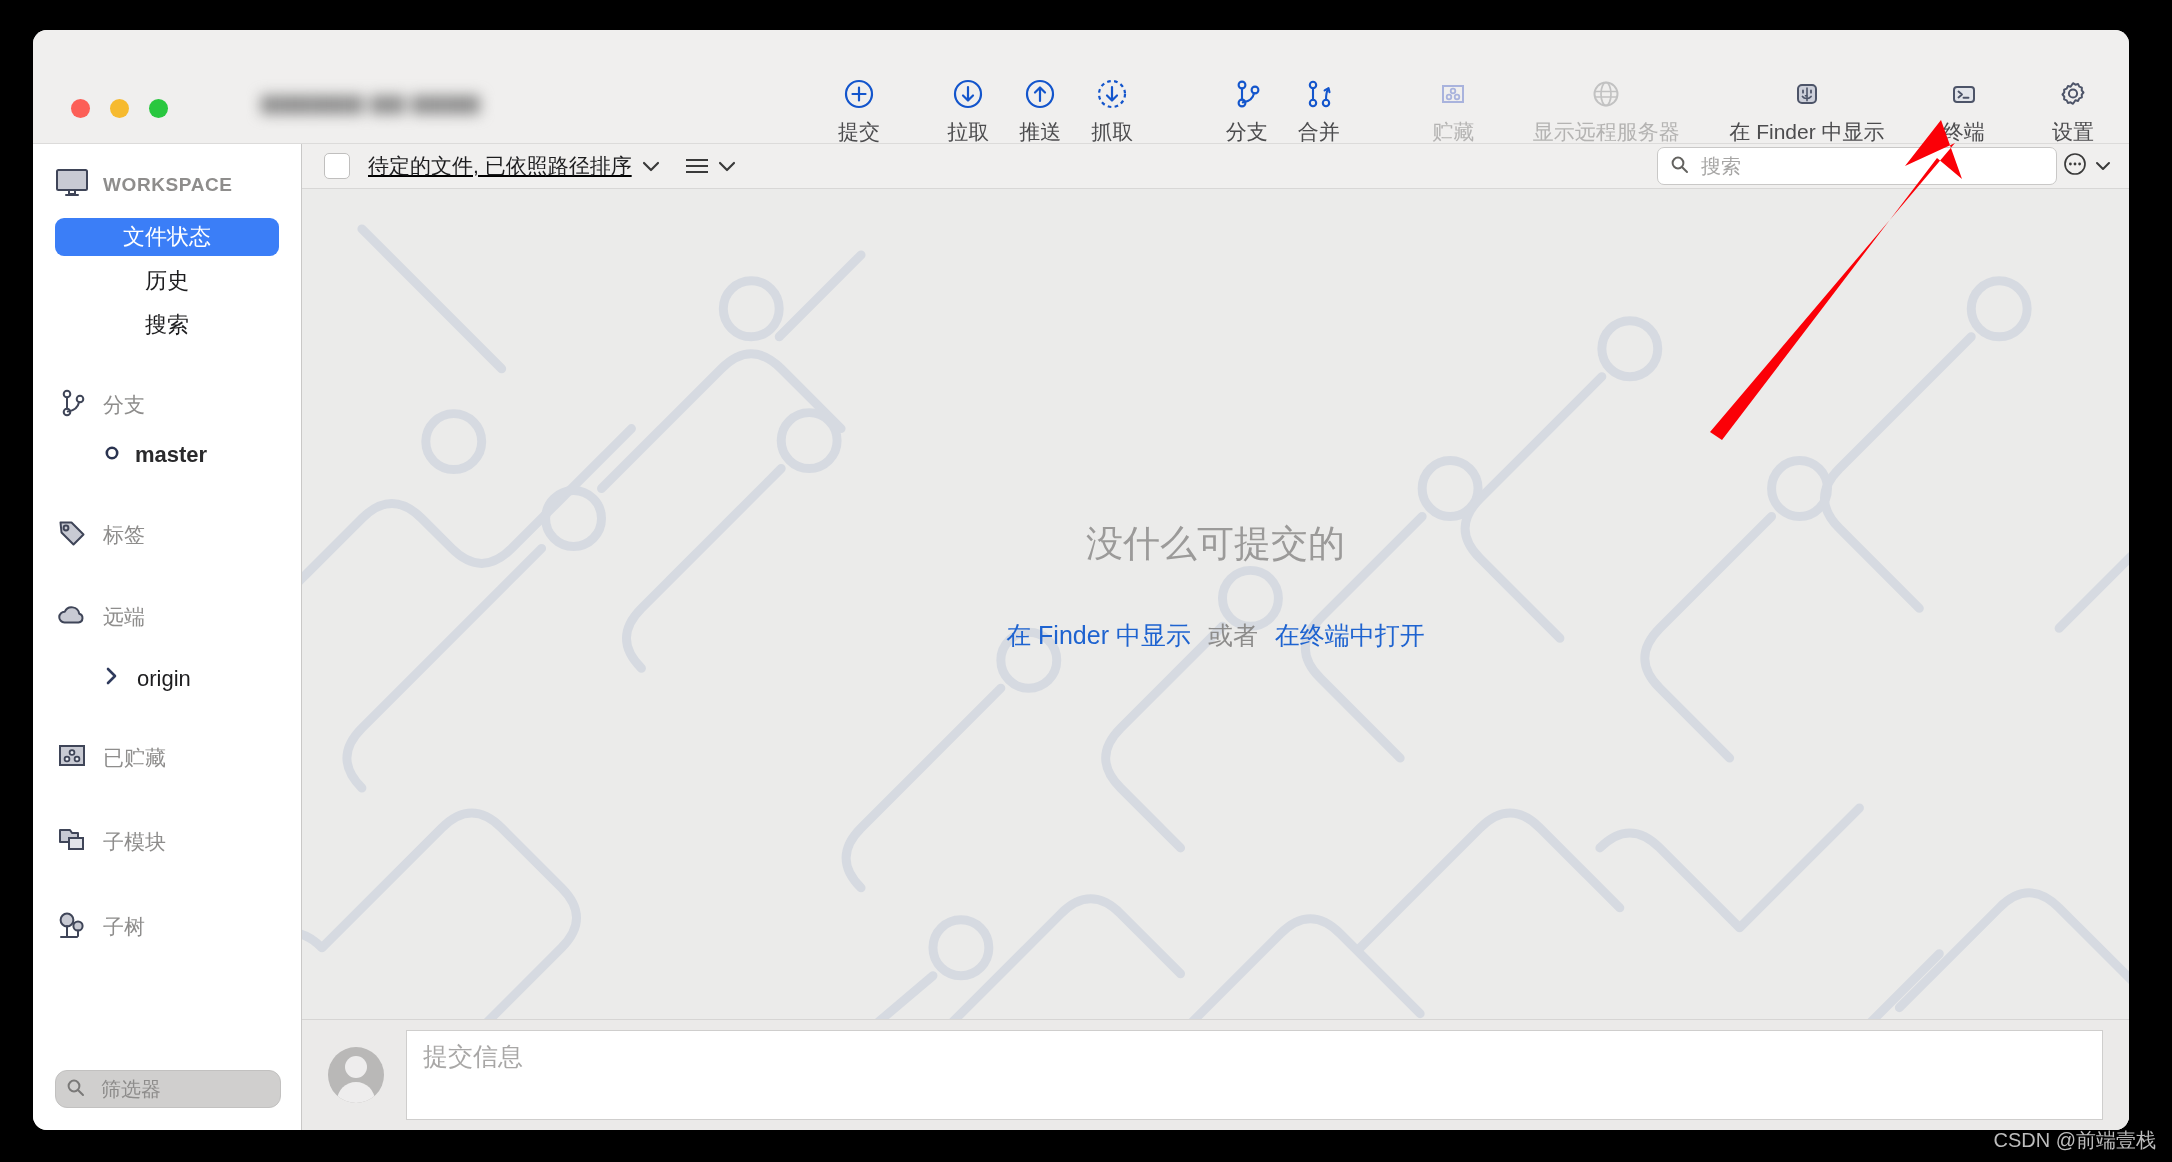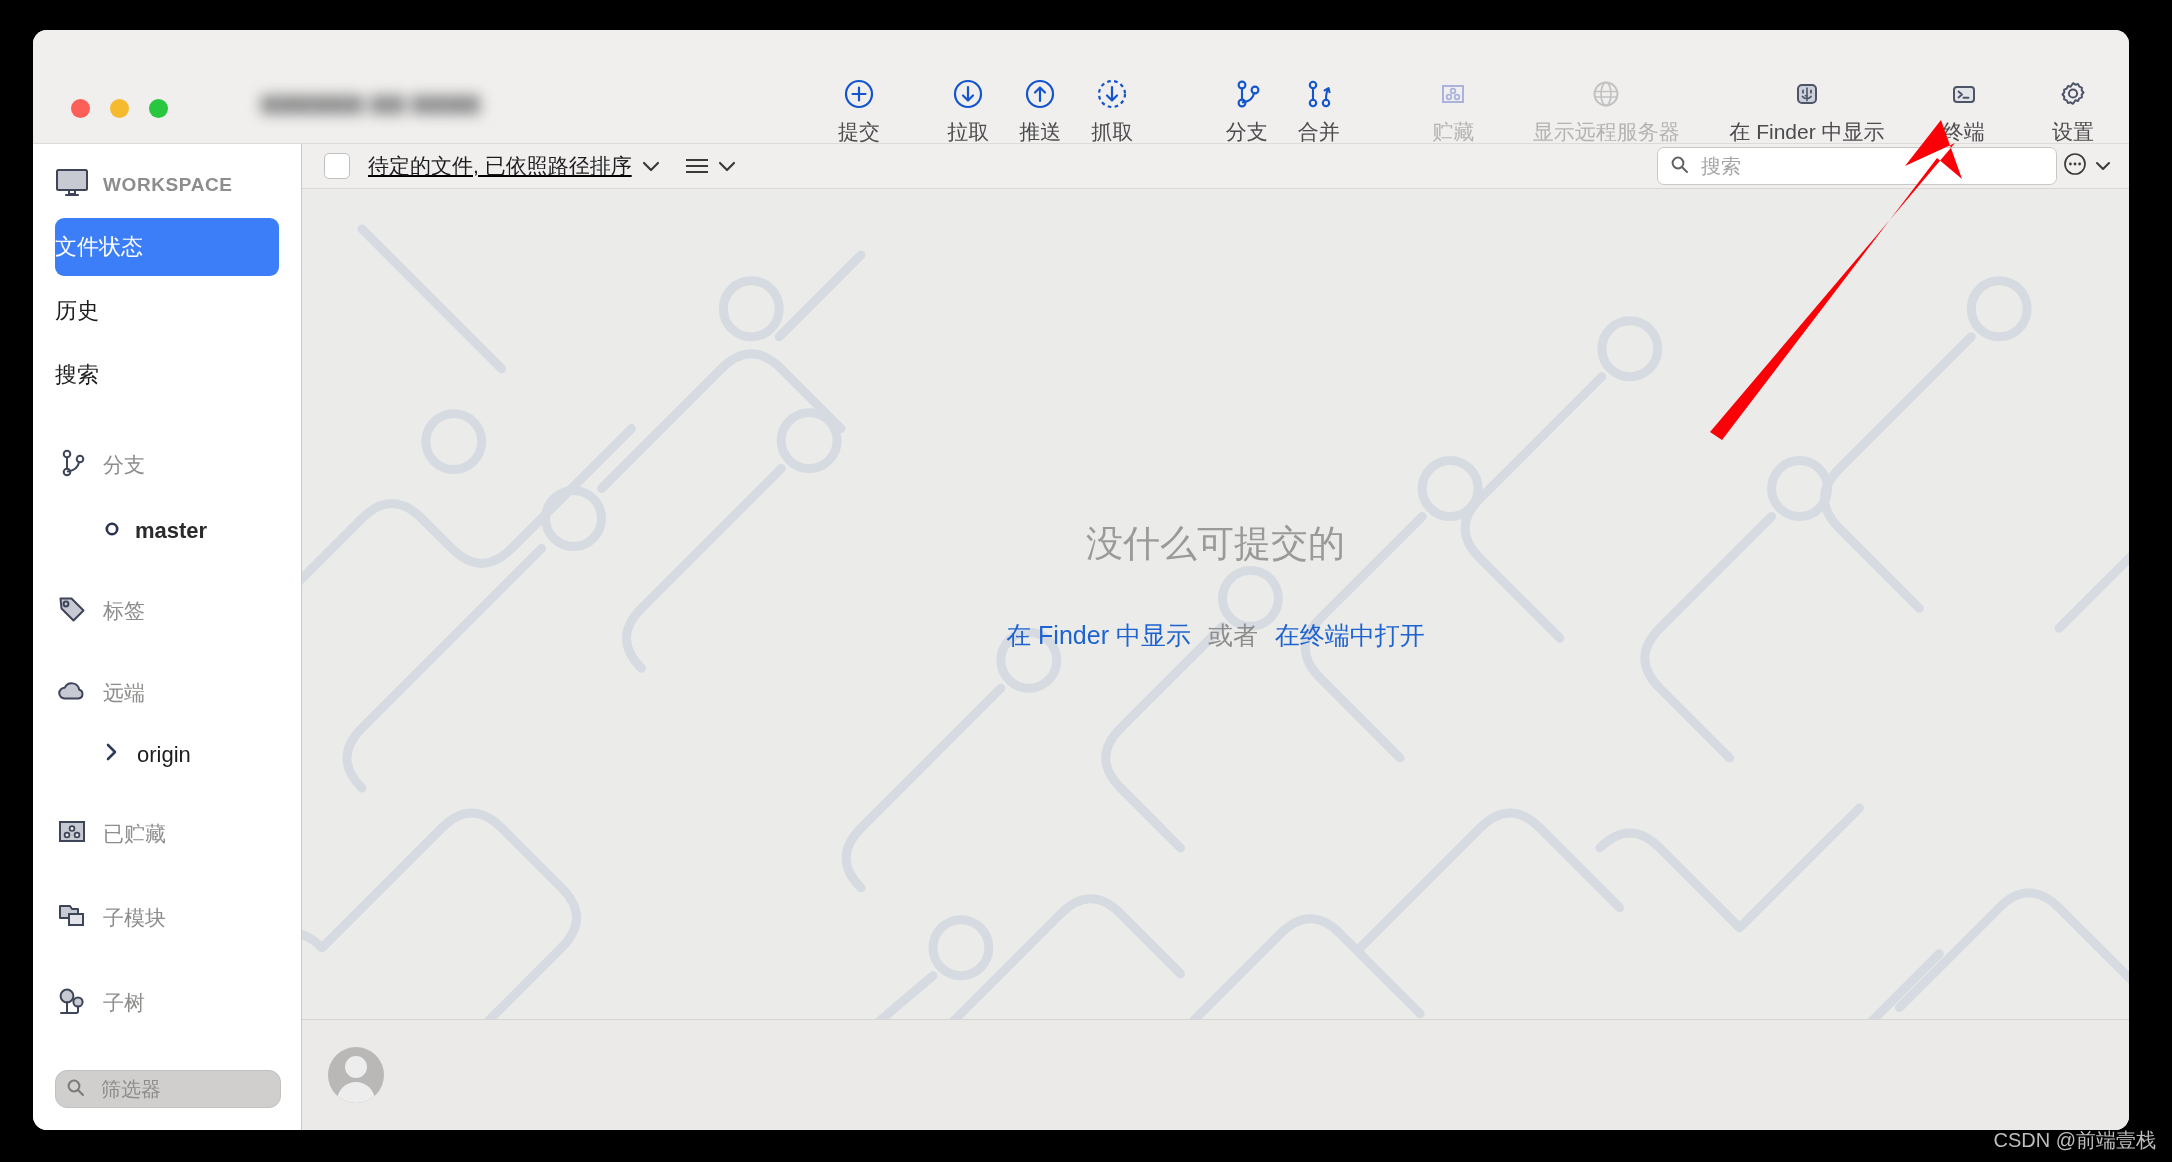--- a/index.html
+++ b/index.html
@@ -52,22 +52,22 @@
   }
   .sb-scroll{flex:1;padding-top:14px;overflow:hidden;}
   .sb-head{
     display:flex;align-items:center;gap:14px;padding:10px 0 10px 22px;
   }
   .sb-head .label{
     font-size:19px;font-weight:bold;color:#8e8d8c;letter-spacing:.6px;
   }
   .sb-head .label.cn{font-size:21px;font-weight:normal;letter-spacing:0;}
   .sb-sub{
-    margin:6px 22px;height:58px;border-radius:9px;
-    display:flex;align-items:center;justify-content:flex-start;
+    margin:6px 22px;height:38px;border-radius:9px;
+    display:flex;align-items:center;justify-content:center;
     font-size:22px;color:#1d1d1f;cursor:default;
   }
   .sb-sub.active{background:#3b7ef7;color:#fff;}
   .sb-branch{
     display:flex;align-items:center;gap:14px;padding:8px 0 8px 70px;
     font-size:22px;font-weight:bold;color:#2a2a2c;
   }
   .sb-remote{
     display:flex;align-items:flex-end;gap:18px;padding:8px 0 8px 72px;
     font-size:22px;color:#1d1d1f;
@@ -319,21 +319,21 @@
               <circle cx="12" cy="8" r="3.3" fill="none" stroke="#3f4558" stroke-width="2"></circle>
               <circle cx="12" cy="26" r="3.3" fill="none" stroke="#3f4558" stroke-width="2"></circle>
               <circle cx="25" cy="13" r="3.3" fill="none" stroke="#3f4558" stroke-width="2"></circle>
               <path d="M12 11.4v11.2" stroke="#3f4558" stroke-width="2" stroke-linecap="round"></path>
               <path d="M12.8 25.4c7-1 10.3-4.2 11.2-9.2" fill="none" stroke="#3f4558" stroke-width="2" stroke-linecap="round"></path>
             </svg>
           </span>
           <span class="label cn">分支</span>
         </div>
 
-        <div class="sb-branch" style="margin-top:16px">
+        <div class="sb-branch" style="">
           <span>
             <svg width="18" height="18" viewBox="0 0 18 18">
                 <circle cx="9" cy="9" r="5.2" fill="none" stroke="#2a3350" stroke-width="2.6"></circle>
               </svg>
           </span>
           <span>master</span>
         </div>
 
         <div class="sb-head" style="margin-top:30px">
           <span>
@@ -503,20 +503,23 @@
           <div class="empty-actions">
             <span class="lnk">在 Finder 中显示</span>
             <span class="or">或者</span>
             <span class="lnk">在终端中打开</span>
           </div>
         </div>
       </div>
 
       <div class="commitbar">
         <span class="avatar"></span>
+        <div class="msgbox">
+          <span class="ph">提交信息</span>
+        </div>
       </div>
 
     </div>
   </div>
 </div>
 
 <svg class="arrow" width="2172" height="1162" viewBox="0 0 2172 1162">
   <path d="M1710 432 L1955 143 L1905 166 L1941 120 L1962 179 L1937 158 L1722 440 Z" fill="#fb0007"></path>
 </svg>
 

